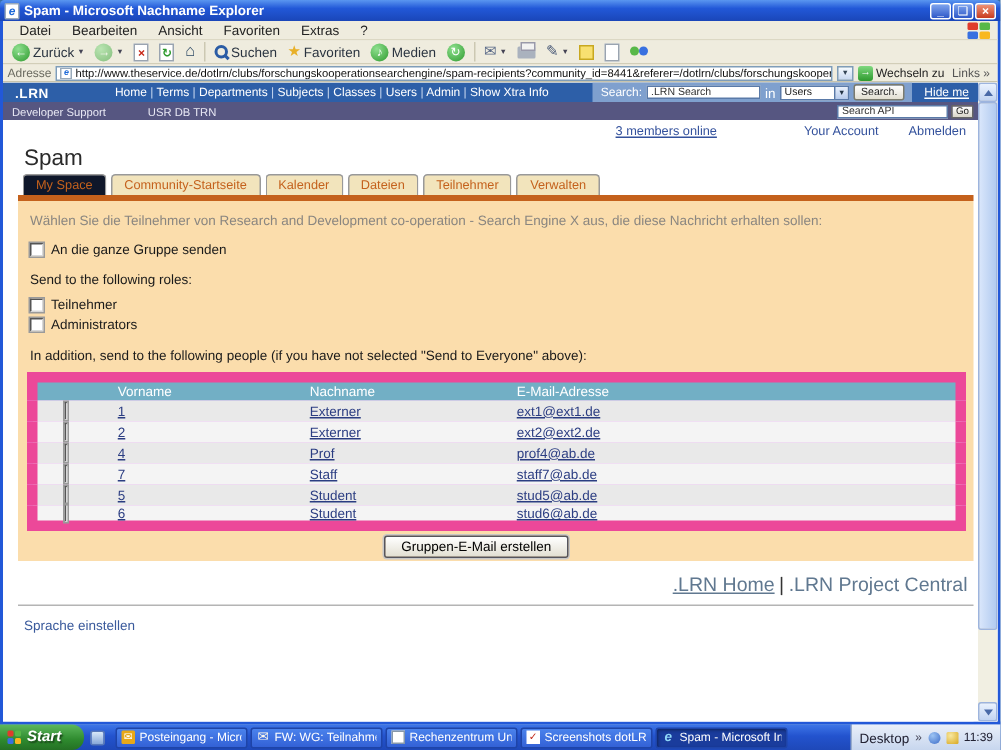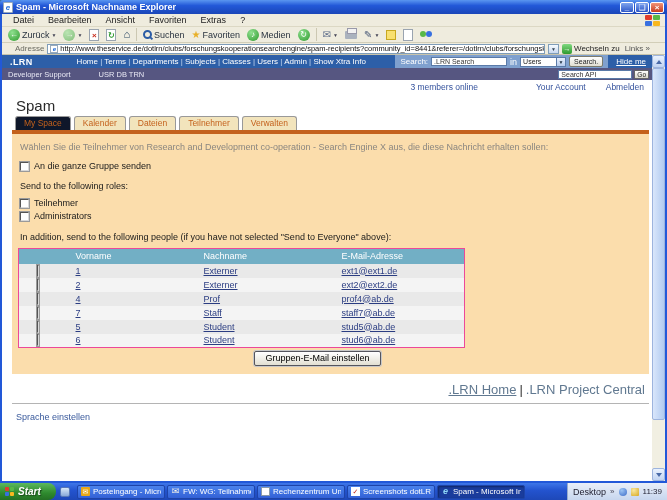--- a/index.html
+++ b/index.html
@@ -39,21 +39,21 @@
   .printer { width:12px; height:8px; background:#AAB2BE; border-radius:1px; position:relative; }
   .printer::before { content:""; position:absolute; top:-3px; left:2px; width:8px; height:4px; background:#F2F2F2; border:1px solid #99A; }
   .edit-g { color:#4A5A78; font-size:10px; }
   .yellownote { width:10px; height:10px; background:#F8E070; border:1px solid #C8A820; }
   .msn { width:13px; height:11px; position:relative; }
   .msn::before,.msn::after { content:""; position:absolute; width:6px; height:6px; border-radius:50%; top:2px; }
   .msn::before { left:0; background:#58B848; }
   .msn::after { left:6px; background:#3870E0; }
   .tsep { width:1px; height:13px; background:#CCC8B2; margin:0 2px; }
 
-  .addressbar { height:12px; background:#EFECDE; border-bottom:1px solid #C8C4AC; display:flex; align-items:center; padding:0 13px; gap:3px; }
+  .addressbar { height:12px; background:#EFECDE; border-bottom:1px solid #C8C4AC; display:flex; align-items:center; padding:0 3px; gap:3px; }
   .addr-label { color:#6A6A60; font-size:8px; }
   .addr-input { flex:1; height:10px; background:#fff; border:1px solid #7F9DB9; display:flex; align-items:center; padding:0 2px; overflow:hidden; }
   .addr-ie { width:8px; height:8px; background:#fff; border:1px solid #9AB; font-size:6px; line-height:7px; color:#1E6AD8; text-align:center; font-style:italic; font-weight:bold; margin-right:2px; flex:0 0 8px; }
   .addr-url { font-size:7.5px; white-space:nowrap; color:#111; }
   .addr-dd { width:11px; height:10px; background:linear-gradient(#F6FBFF,#C8D8F0); border:1px solid #7F9DB9; font-size:5px; text-align:center; line-height:9px; color:#345; }
   .go-btn { display:flex; align-items:center; gap:2px; color:#222; font-size:8px; }
   .go-ic { width:10px; height:10px; background:linear-gradient(#7FD87F,#2E9A2E); border-radius:2px; color:#fff; font-size:7px; line-height:10px; text-align:center; }
   .links-lbl { color:#555; font-size:8px; margin:0 2px; }
 
   
@@ -76,41 +76,41 @@
   .devbar { height:12px; background:#565681; display:flex; align-items:center; color:#E8E8F4; font-size:7.5px; }
   .dev-left { margin-left:6px; }
   .dev-mode { margin-left:28px; }
   .dev-links { margin-left:66px; white-space:nowrap; }
   .dev-links span::after { content:" | "; color:#B8B8D8; }
   .dev-links span:last-child::after { content:""; }
   .dev-right { margin-left:auto; display:flex; align-items:center; gap:2px; margin-right:3px; }
   .dev-go { height:9px; font-size:6.5px; line-height:7px; background:linear-gradient(#FEFEFE,#D8D5C8); border:1px solid #666; padding:0 2px; border-radius:1px; color:#222; }
 
   .status-row { height:13px; background:#fff; display:flex; align-items:center; justify-content:flex-end; color:#33519C; font-size:8.5px; }
-  .status-row .members { margin-right:58px; }
+  .status-row .members { margin-right:58px;text-decoration:underline; }
   .status-row .account { margin-right:20px; }
   .status-row .logout { margin-right:8px; }
 
   .title-area { height:21px; padding:4px 0 0 14px; }
   .page-title { font-size:15px; color:#2A2A2A; }
 
   .tabs-row { height:16px; display:flex; align-items:flex-end; gap:3px; padding-left:13px; }
   .tab { border:1px solid #999; border-bottom:none; border-radius:3px 3px 0 0; background:#F2E4BC; color:#C4611C; font-size:8.5px; padding:1px 8px 2px 8px; }
   .tab.active { background:#0f172a; }
   .orange-bar { height:4px; background:#C4611C; margin:0 3px 0 10px; }
 
   .content { background:#FBDDAC; margin:0 3px 0 10px; height:240px; padding:6px 6px 0 6px; }
   .intro { color:#8A8680; margin:2px 0 9px 2px; }
   .cb-row { display:flex; align-items:center; gap:5px; margin:0 0 0 2px; }
   .checkbox { width:9px; height:9px; background:#fff; border-top:1px solid #555; border-left:1px solid #555; border-right:1px solid #D8D8D8; border-bottom:1px solid #D8D8D8; outline:1px solid #9A9A9A; flex:0 0 9px; }
   .roles-heading { margin:10px 0 7px 2px; }
   .role-row { margin-bottom:3px; }
   .addition { margin:11px 0 6px 2px; }
 
-  table.recipients { width:447px; border-collapse:collapse; border:1px solid #ec4899; background:#f0abfc; }
+  table.recipients { width:626px; border-collapse:collapse; border:7px solid #ec4899; background:#f0abfc; }
   table.recipients th { background:#72AFC5; color:#fff; font-weight:normal; text-align:left; height:15px; padding-left:11px; font-size:9px; }
   table.recipients th.cbc, table.recipients td.cbc { width:46px; padding-left:18px; } 
   table.recipients td { height:14px; padding-left:11px; }
   tr.r-odd td { background:#E9E9E9; }
   tr.r-even td { background:#F4F4F4; }
   .tlink { color:#2B3D82; text-decoration:underline; }
   .submit-row { width:535px; text-align:center; margin-top:3px; }
   .submit-btn { position:relative; left:32px; font-size:9px; background:linear-gradient(#FFFFFF,#E2DFD2); border:1px solid #55555E; border-radius:2px; padding:1px 10px 2px 10px; box-shadow:0 0 0 1px #C8C8C8; font-family:"Liberation Sans",sans-serif; }
 
   .footer { flex:1; background:#fff; margin:0 3px 0 10px; }
@@ -295,20 +295,21 @@
           <a class="account">Your Account</a>
           <a class="logout">Abmelden</a>
         </div>
 
         <div class="title-area">
           <span class="page-title">Spam</span>
         </div>
 
         <div class="tabs-row">
           <span class="tab active">My Space</span>
+          <span class="tab">Community-Startseite</span>
           <span class="tab">Kalender</span>
           <span class="tab">Dateien</span>
           <span class="tab">Teilnehmer</span>
           <span class="tab">Verwalten</span>
         </div>
         <div class="orange-bar"></div>
 
         <div class="content">
           <div class="intro">Wählen Sie die Teilnehmer von Research and Development co-operation - Search Engine X aus, die diese Nachricht erhalten sollen:</div>
 
@@ -379,21 +380,21 @@
               <tr class="r-even">
                 <td class="cbc"><span class="checkbox"></span></td>
                 <td><a class="tlink">6</a></td>
                 <td><a class="tlink">Student</a></td>
                 <td><a class="tlink">stud6@ab.de</a></td>
               </tr>
             </tbody>
           </table>
 
           <div class="submit-row">
-            <button class="submit-btn">Gruppen-E-Mail einstellen</button>
+            <button class="submit-btn">Gruppen-E-Mail erstellen</button>
           </div>
         </div>
 
         <div class="footer">
           <div class="footer-links">
             <a class="ul">.LRN Home</a><span class="sep">|</span><a>.LRN Project Central</a>
           </div>
           <hr>
           <a class="lang-link">Sprache einstellen</a>
         </div>

